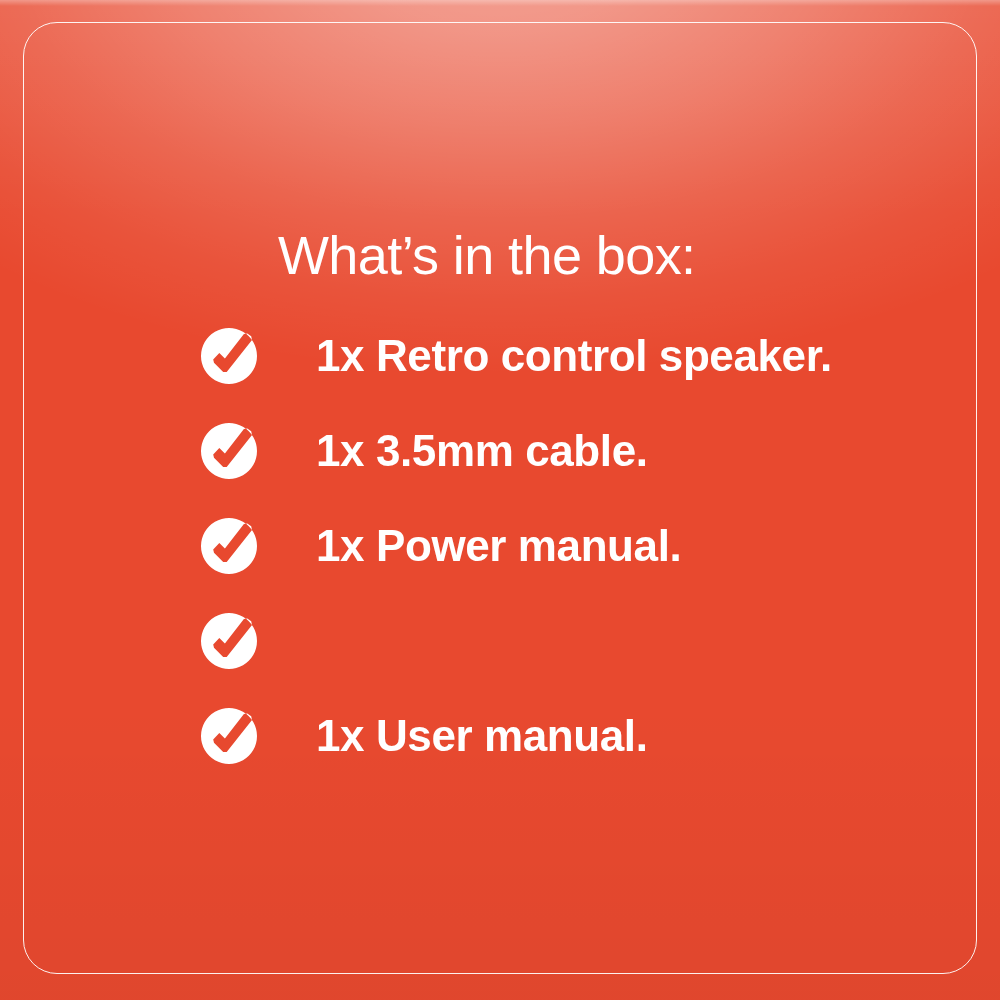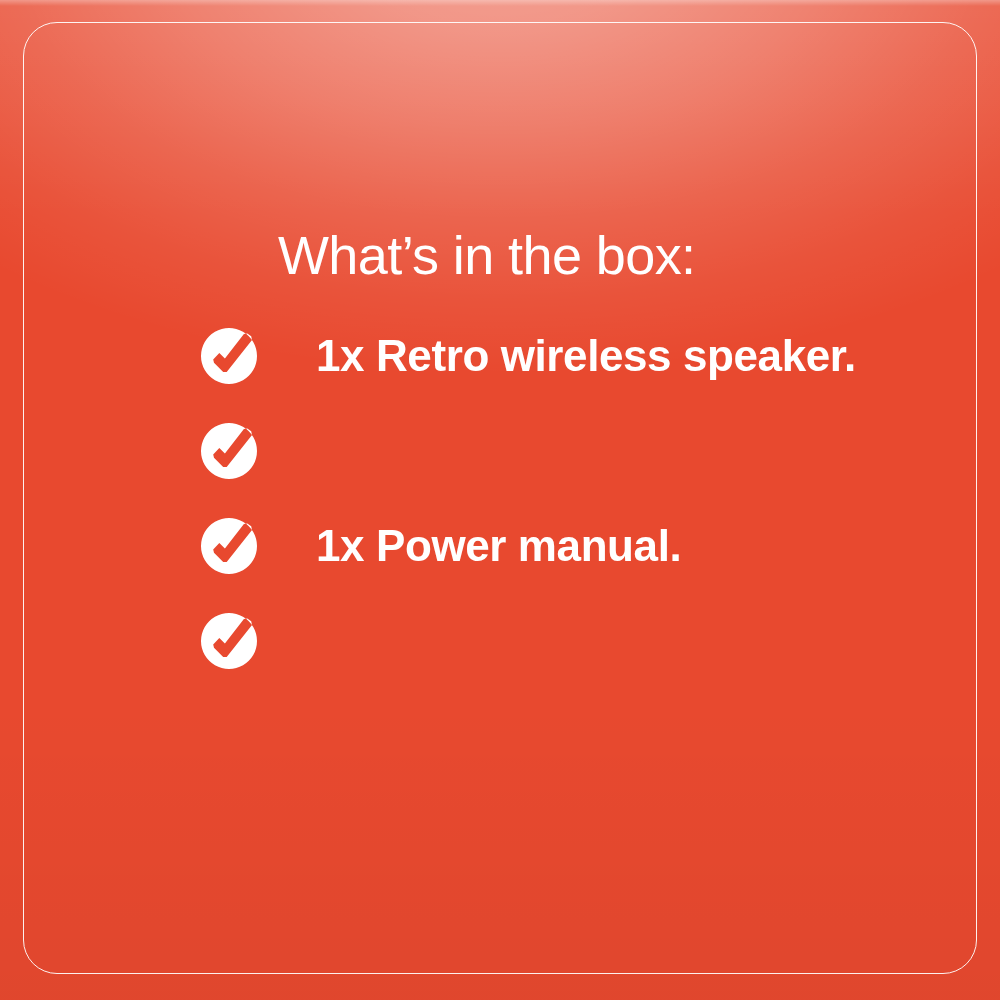--- a/index.html
+++ b/index.html
@@ -125,30 +125,31 @@
 
     <ul class="checklist">
 
       <li class="check-item">
         <svg class="check-icon" viewBox="0 0 58 58">
           <path fill="#ffffff" fill-rule="evenodd" d="
             M29 1 A28 28 0 1 1 28.99 1 Z
             M16.0 29.6 L13.2 32.6 L14.0 35.8 L23.2 45.0 L26.7 45.0 L52.0 12.9 L51.2 9.2 L47.3 6.4 L43.9 7.1 L24.9 31.6 L19.3 26.1 Z
           "></path>
         </svg>
-        <span class="item-label">1x Retro wireless speaker.</span>
+        <span class="item-label">1x Retro control speaker.</span>
       </li>
 
       <li class="check-item">
         <svg class="check-icon" viewBox="0 0 58 58">
           <path fill="#ffffff" fill-rule="evenodd" d="
             M29 1 A28 28 0 1 1 28.99 1 Z
             M16.0 29.6 L13.2 32.6 L14.0 35.8 L23.2 45.0 L26.7 45.0 L52.0 12.9 L51.2 9.2 L47.3 6.4 L43.9 7.1 L24.9 31.6 L19.3 26.1 Z
           "></path>
         </svg>
+        <span class="item-label">1x 3.5mm cable.</span>
       </li>
 
       <li class="check-item">
         <svg class="check-icon" viewBox="0 0 58 58">
           <path fill="#ffffff" fill-rule="evenodd" d="
             M29 1 A28 28 0 1 1 28.99 1 Z
             M16.0 29.6 L13.2 32.6 L14.0 35.8 L23.2 45.0 L26.7 45.0 L52.0 12.9 L51.2 9.2 L47.3 6.4 L43.9 7.1 L24.9 31.6 L19.3 26.1 Z
           "></path>
         </svg>
         <span class="item-label">1x Power manual.</span>
@@ -156,16 +157,25 @@
 
       <li class="check-item">
         <svg class="check-icon" viewBox="0 0 58 58">
           <path fill="#ffffff" fill-rule="evenodd" d="
             M29 1 A28 28 0 1 1 28.99 1 Z
             M16.0 29.6 L13.2 32.6 L14.0 35.8 L23.2 45.0 L26.7 45.0 L52.0 12.9 L51.2 9.2 L47.3 6.4 L43.9 7.1 L24.9 31.6 L19.3 26.1 Z
           "></path>
         </svg>
       </li>
 
+      <li class="check-item">
+        <svg class="check-icon" viewBox="0 0 58 58">
+          <path fill="#ffffff" fill-rule="evenodd" d="
+            M29 1 A28 28 0 1 1 28.99 1 Z
+            M16.0 29.6 L13.2 32.6 L14.0 35.8 L23.2 45.0 L26.7 45.0 L52.0 12.9 L51.2 9.2 L47.3 6.4 L43.9 7.1 L24.9 31.6 L19.3 26.1 Z
+          "></path>
+        </svg>
+        <span class="item-label">1x User manual.</span>
+      </li>
 
     </ul>
   </div>
 </div>
 
 </body></html>

